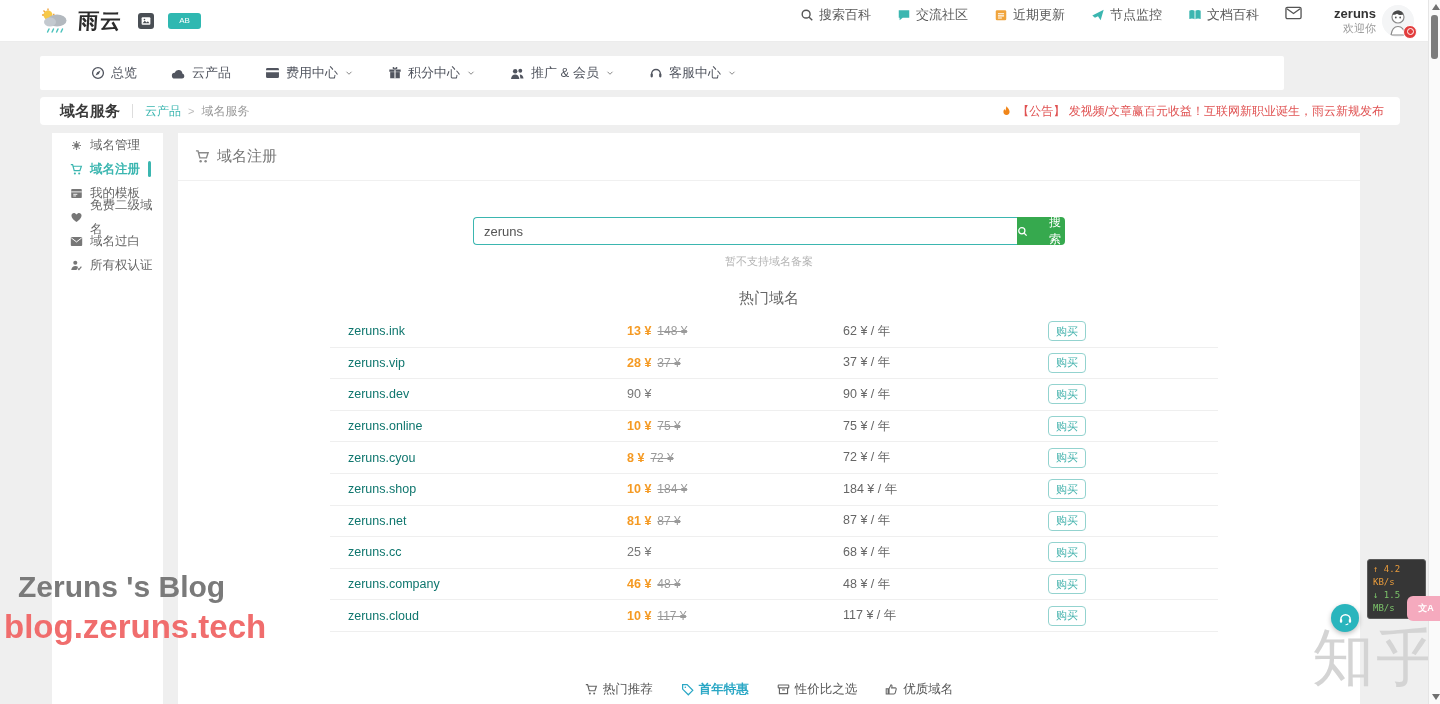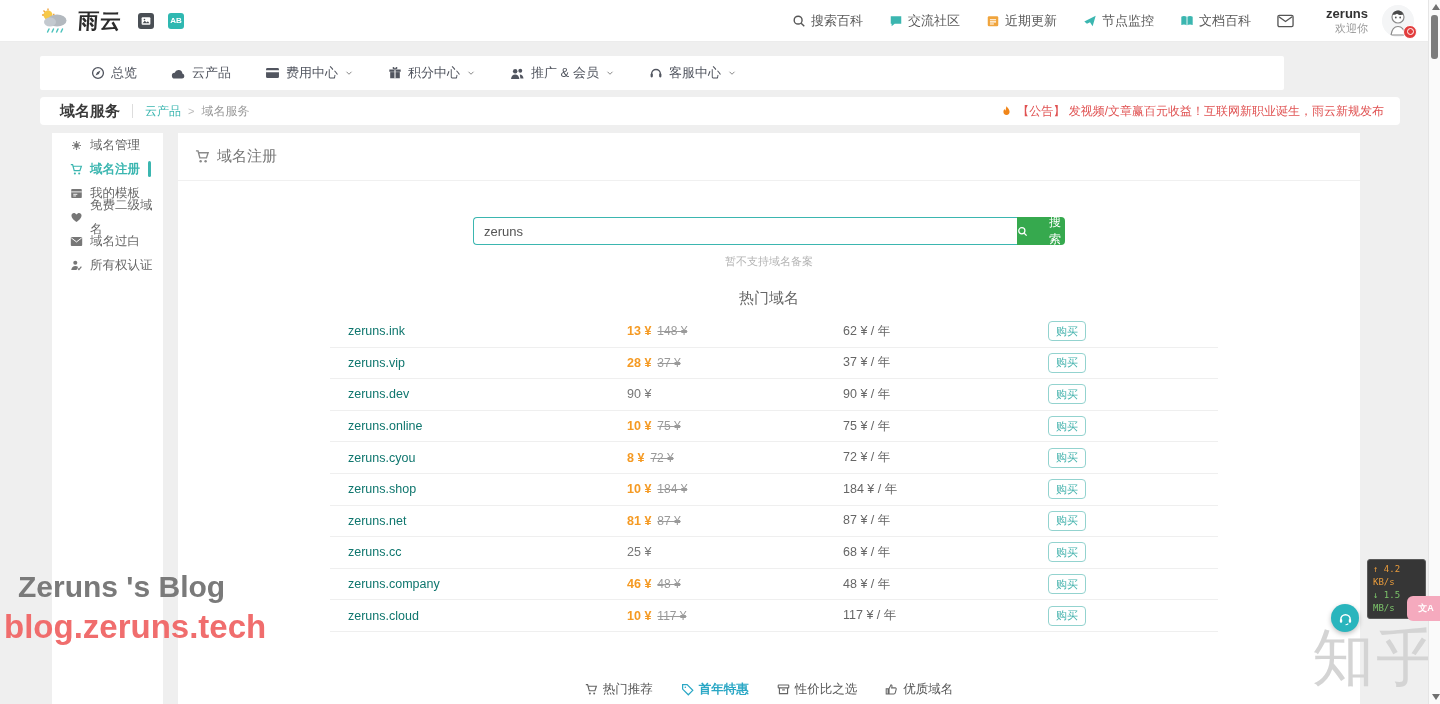--- a/index.html
+++ b/index.html
@@ -5,22 +5,22 @@
   * { margin:0; padding:0; box-sizing:border-box; }
   html,body { width:1440px; height:704px; overflow:hidden; }
   body { font-family:"Liberation Sans","DejaVu Sans",sans-serif; background:#efefef; position:relative; color:#555; }
   #screen { position:absolute; inset:0; }
 
   
   .topbar { position:absolute; left:0; top:0; width:1428px; height:42px; background:#fff; border-bottom:1px solid #ececec; display:flex; align-items:center; z-index:30; }
   .brand { display:flex; align-items:center; margin-left:40px; gap:8px; }
   .brand-name { font-size:21px; font-weight:800; color:#2b2b2b; transform:skewX(-4deg); letter-spacing:1px; }
   .brand-badge1 { width:16px; height:16px; background:#4a4f55; border-radius:3px; display:flex; align-items:center; justify-content:center; margin-left:8px; }
-  .brand-badge2 { width:16px; height:16px; background:#2fb8b1; border-radius:3px; color:#fff; font-size:8px; font-weight:bold; display:flex; align-items:center; justify-content:center; margin-left:6px; }
-  .top-menu { margin-left:auto; display:flex; align-items:center; gap:26px; margin-right:14px; }
+  .brand-badge2 { width:33px; height:16px; background:#2fb8b1; border-radius:3px; color:#fff; font-size:8px; font-weight:normal; display:flex; align-items:center; justify-content:center; margin-left:6px; }
+  .top-menu { margin-left:auto; display:flex; align-items:flex-start; gap:26px; margin-right:6px; }
   .top-item { display:flex; align-items:center; gap:5px; font-size:13px; color:#5a5a5a; cursor:pointer; }
   .user-block { text-align:right; line-height:1.25; margin-left:6px; }
   .user-name { font-size:13px; font-weight:bold; color:#333; }
   .user-greet { font-size:11px; color:#999; }
   .avatar-wrap { position:relative; width:32px; height:32px; margin-right:14px; }
   .avatar { width:32px; height:32px; border-radius:50%; background:#f5f6f7; overflow:hidden; }
   .avatar-badge { position:absolute; right:-3px; bottom:-2px; width:14px; height:14px; border-radius:50%; background:#e23c3c; border:1.5px solid #fff; display:flex; align-items:center; justify-content:center; }
   .avatar-badge::after { content:""; width:5px; height:5px; border:1.5px solid #fff; border-radius:50%; }
 
   

